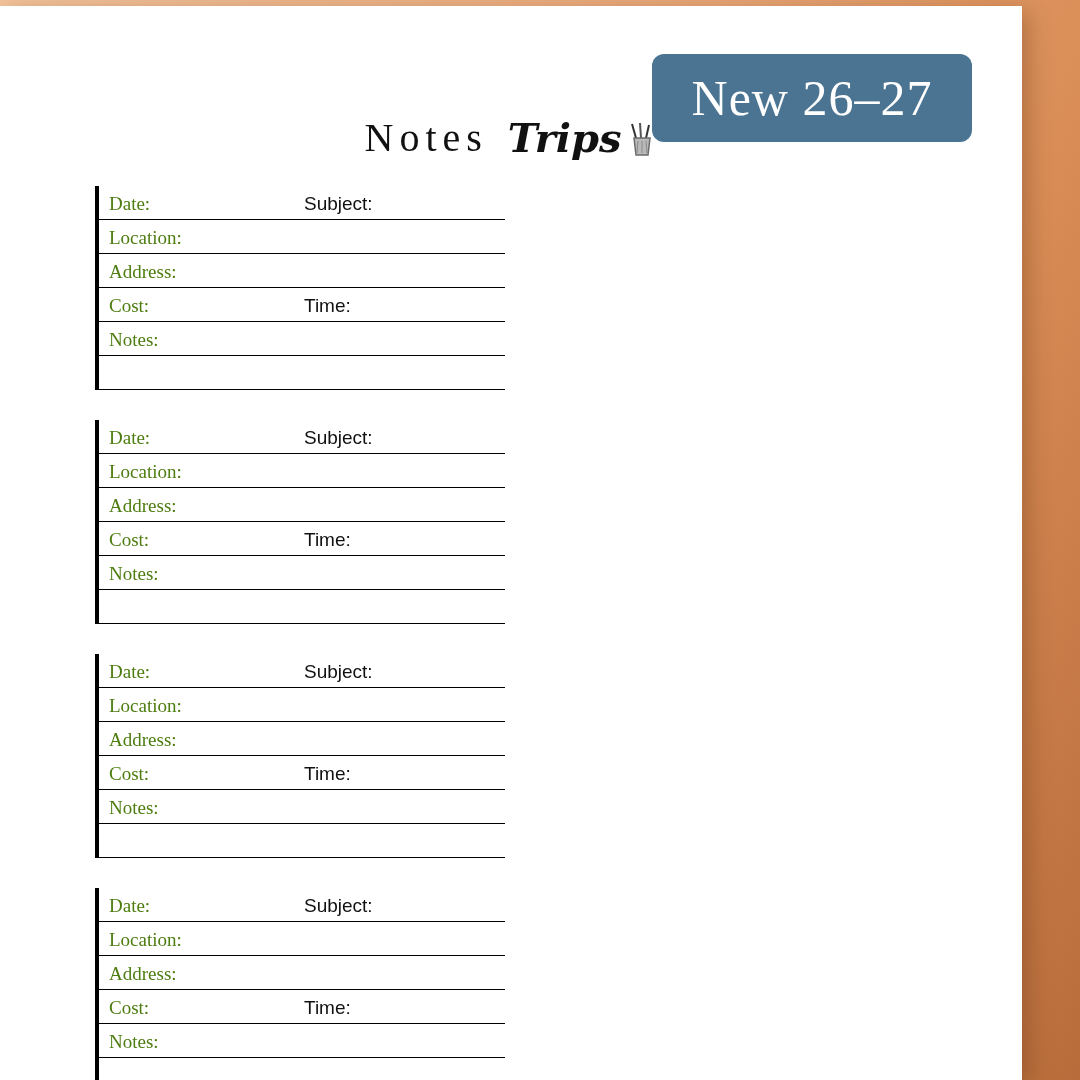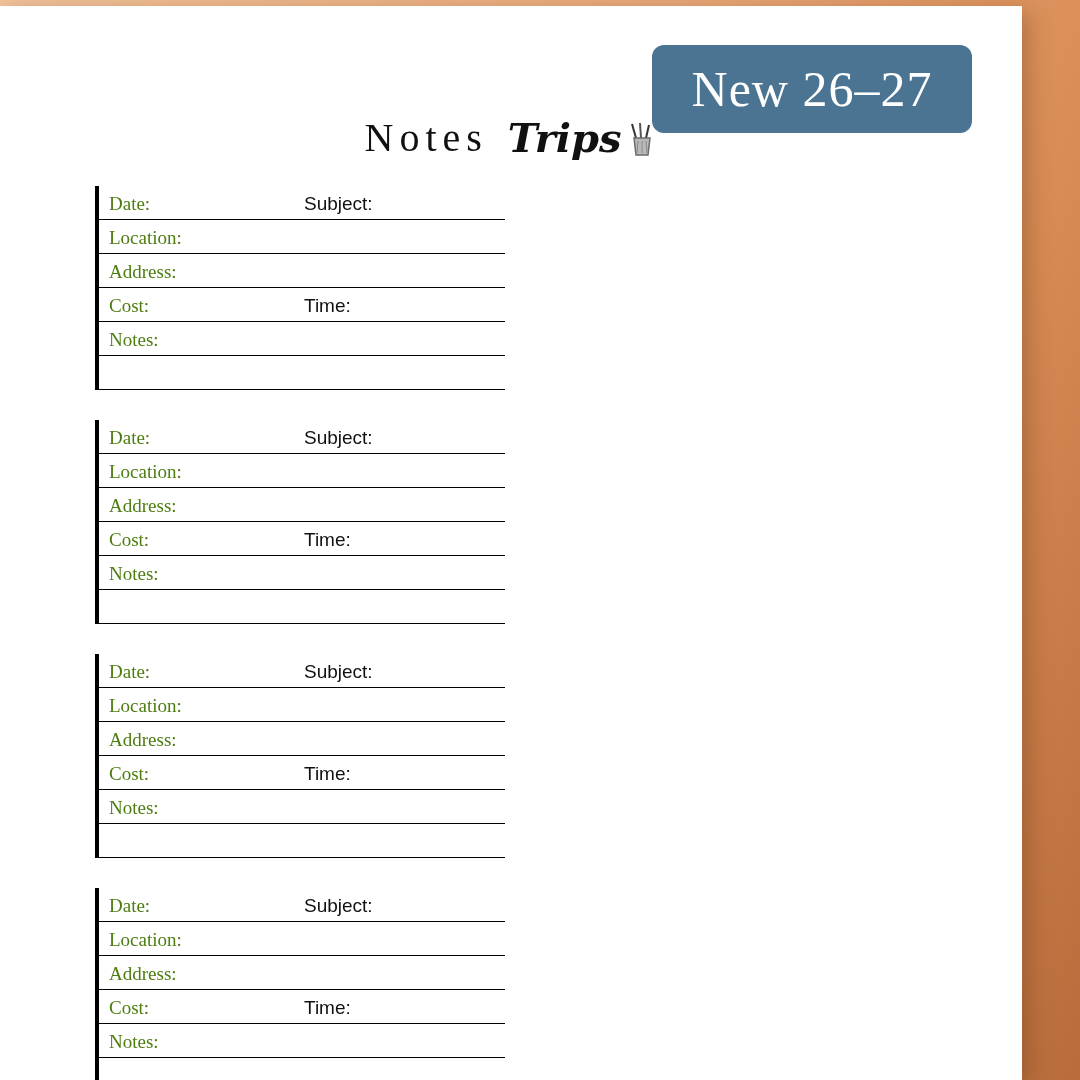--- a/index.html
+++ b/index.html
@@ -29,21 +29,21 @@
     width: 1022px;
     height: 1074px;
     background: #ffffff;
     box-shadow: 6px 6px 22px rgba(90, 50, 20, 0.35);
   }
 
   
   #badge {
     position: absolute;
     right: 50px;
-    top: 39px;
+    top: 48px;
     width: 320px;
     height: 88px;
     background: #4a7491;
     border-radius: 12px;
     display: flex;
     align-items: center;
     justify-content: center;
     color: #ffffff;
     font-family: "Liberation Serif", serif;
     font-size: 50px;

